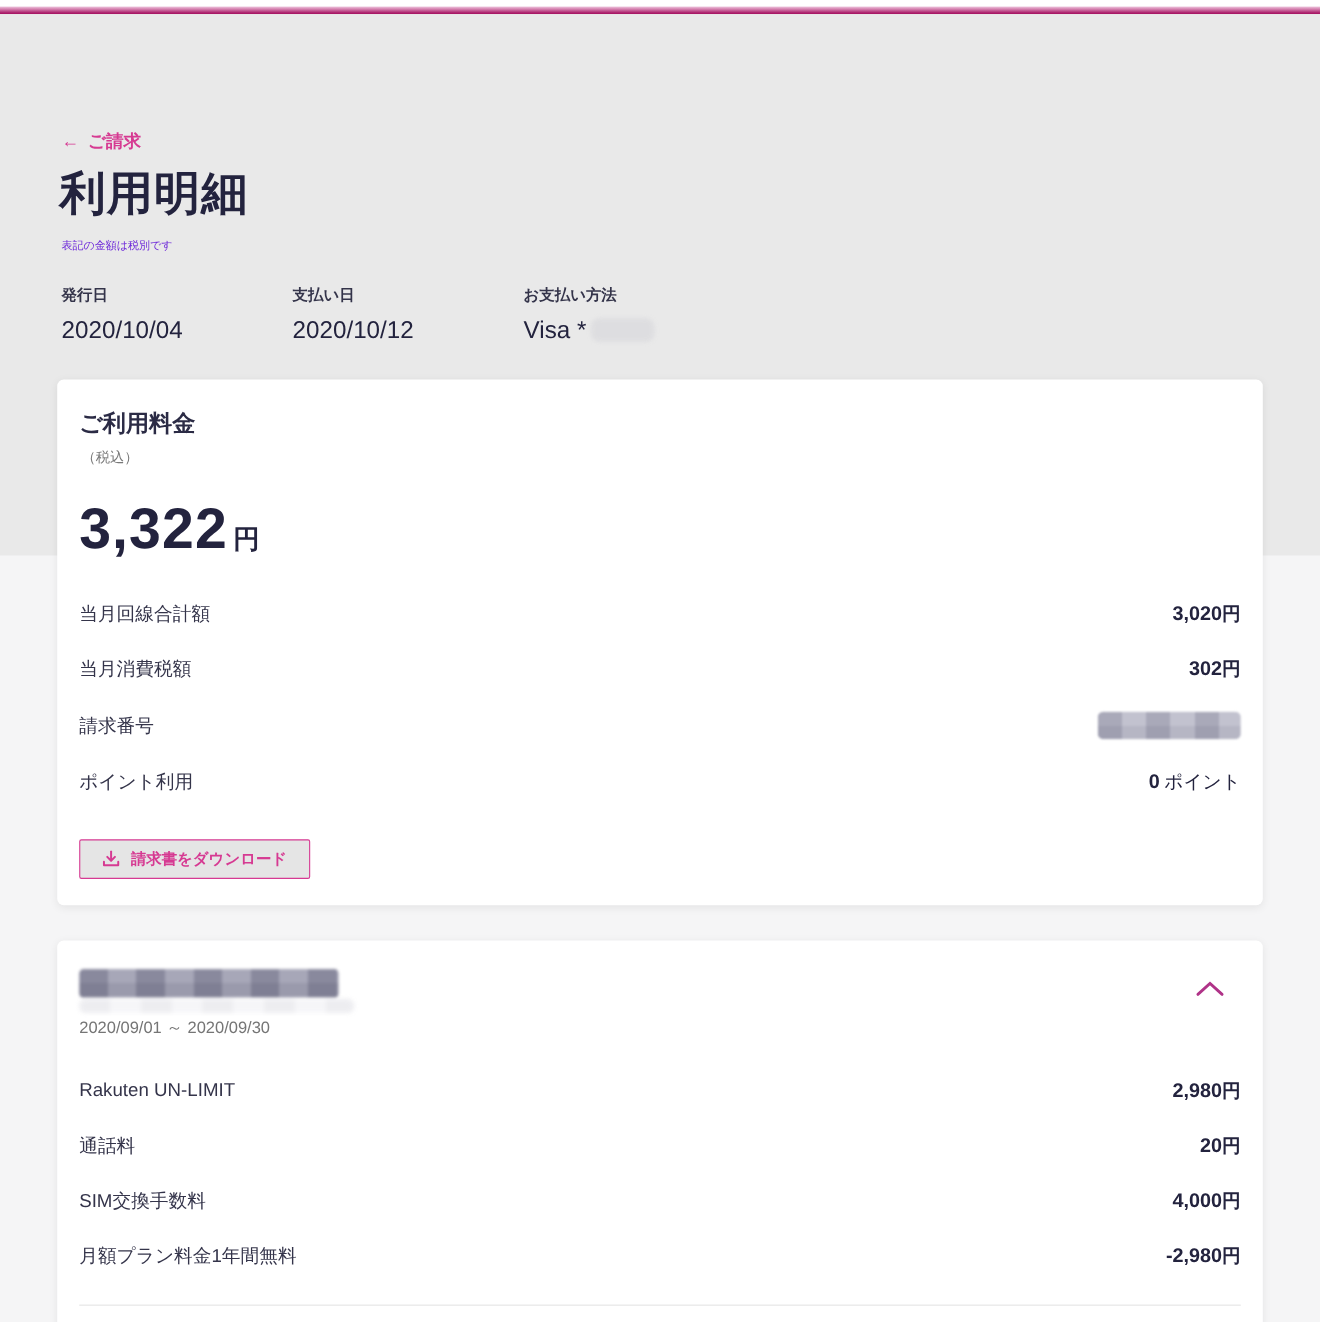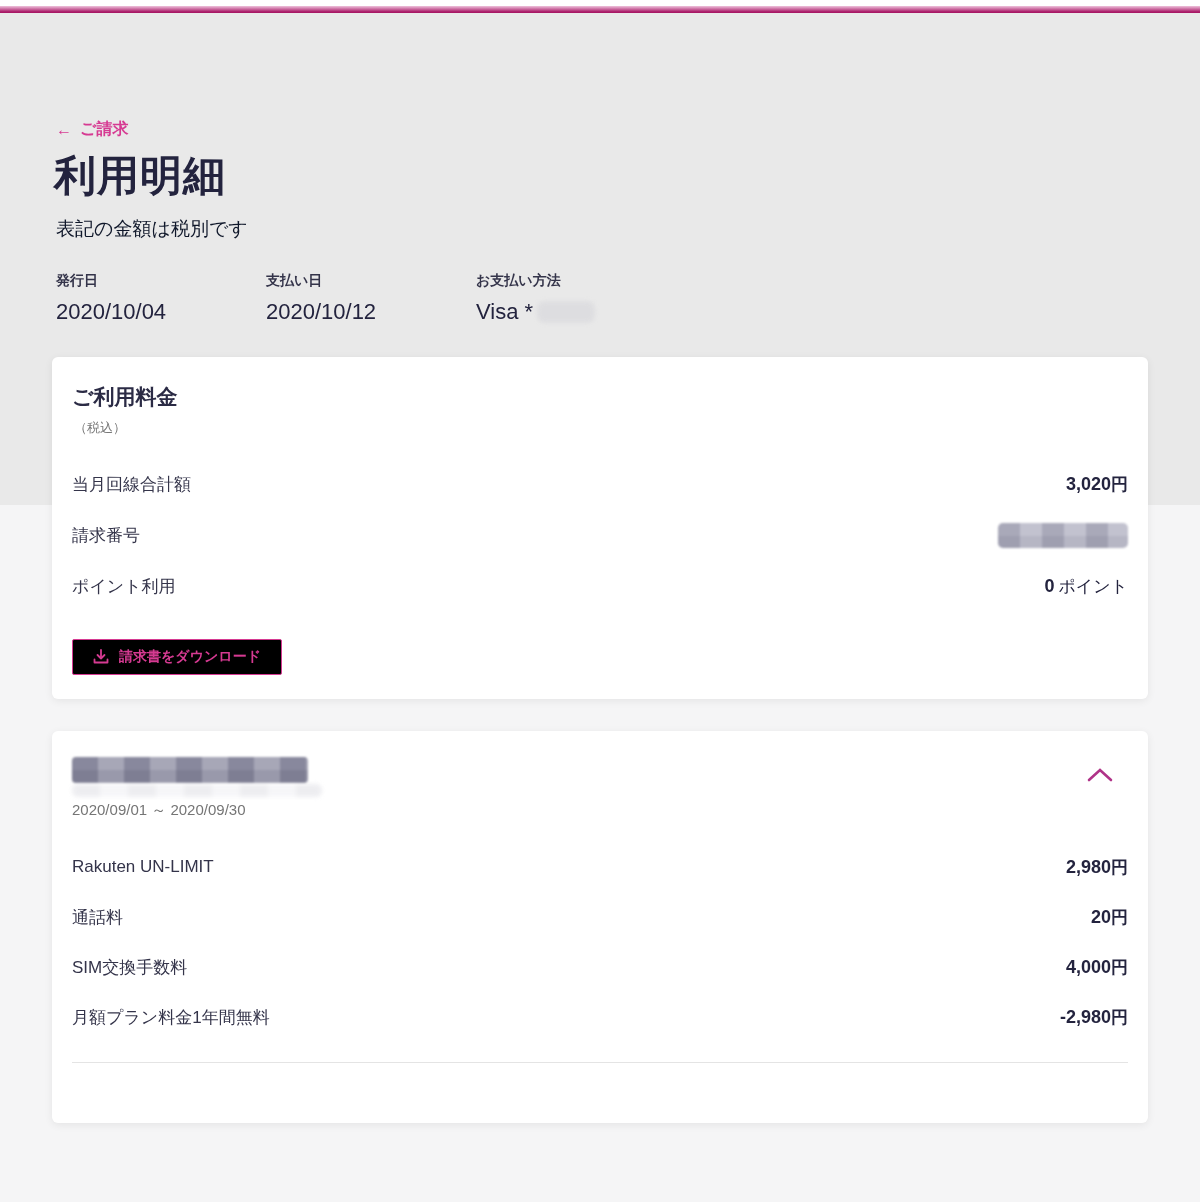--- a/index.html
+++ b/index.html
@@ -41,21 +41,21 @@
   .icon-btn{display:flex;align-items:center;justify-content:center;cursor:pointer;background:none;border:none;}
   
   .hero-band{position:absolute;top:13px;left:0;width:1200px;height:492px;background:var(--hero-bg);z-index:0;}
   .content{position:relative;z-index:1;padding:0 52px;}
   
   .back-link{
     display:inline-flex;align-items:center;gap:8px;margin-top:24px;margin-left:4px;
     color:var(--accent);font-size:16px;font-weight:700;text-decoration:none;cursor:pointer;
   }
   .page-title{font-size:42px;font-weight:800;color:var(--navy);margin-top:8px;margin-left:2px;letter-spacing:1px;}
-  .page-subtitle{font-size:19px;color:#0f172a;margin-top:12px;margin-left:4px;}
+  .page-subtitle{font-size:10px;color:#6d28d9;margin-top:12px;margin-left:4px;}
   .meta-row{display:flex;margin-top:30px;margin-left:4px;gap:48px;}
   .meta-col{width:162px;}
   .meta-label{font-size:14px;font-weight:700;color:var(--label);}
   .meta-value{font-size:22px;color:var(--navy);margin-top:9px;display:flex;align-items:center;}
   .meta-value .blur-blob{width:58px;height:22px;margin-left:4px;}
   
   .card{
     background:#ffffff;border-radius:6px;margin-top:32px;
     box-shadow:0 2px 8px rgba(0,0,0,0.07);
     padding:26px 20px 24px 20px;
@@ -73,21 +73,21 @@
   .row .val .u-light{font-size:17px;font-weight:400;margin-left:4px;}
   .mosaic{
     height:25px;width:130px;border-radius:5px;filter:blur(1.2px);
     background:
       repeating-linear-gradient(90deg,rgba(125,125,148,.45) 0 22px,rgba(170,170,188,.30) 22px 44px),
       repeating-linear-gradient(0deg,rgba(150,150,170,.35) 0 12px,rgba(200,200,214,.30) 12px 25px),
       #cfcfd8;
   }
   .download-btn{
     margin-top:28px;display:inline-flex;align-items:center;gap:10px;
-    border:1px solid var(--accent);border-radius:2px;background:#000000;
+    border:1px solid var(--accent);border-radius:2px;background:#e5e5e5;
     padding:8px 20px;color:var(--accent);font-size:14px;font-weight:700;cursor:pointer;
     font-family:inherit;
   }
   
   .card2-head{display:flex;justify-content:space-between;align-items:flex-start;}
   .holder-blur{
     width:236px;height:26px;border-radius:4px;filter:blur(1.3px);
     background:
       repeating-linear-gradient(90deg,rgba(100,100,125,.55) 0 26px,rgba(145,145,165,.40) 26px 52px),
       repeating-linear-gradient(0deg,rgba(120,120,142,.40) 0 13px,rgba(175,175,192,.35) 13px 26px),
@@ -172,25 +172,33 @@
         <span>Visa *</span>
         <span class="blur-blob"></span>
       </div>
     </div>
   </div>
 
   
   <section class="card">
     <h2 class="card1-title">ご利用料金</h2>
     <div class="tax-note">（税込）</div>
+    <div class="big-amount">
+      <span class="num">3,322</span>
+      <span class="unit">円</span>
+    </div>
 
     <div class="rows">
       <div class="row">
         <span class="lbl">当月回線合計額</span>
         <span class="val"><span>3,020</span><span class="u">円</span></span>
+      </div>
+      <div class="row">
+        <span class="lbl">当月消費税額</span>
+        <span class="val"><span>302</span><span class="u">円</span></span>
       </div>
       <div class="row">
         <span class="lbl">請求番号</span>
         <span class="mosaic"></span>
       </div>
       <div class="row">
         <span class="lbl">ポイント利用</span>
         <span class="val"><span>0</span><span class="u-light">ポイント</span></span>
       </div>
     </div>

